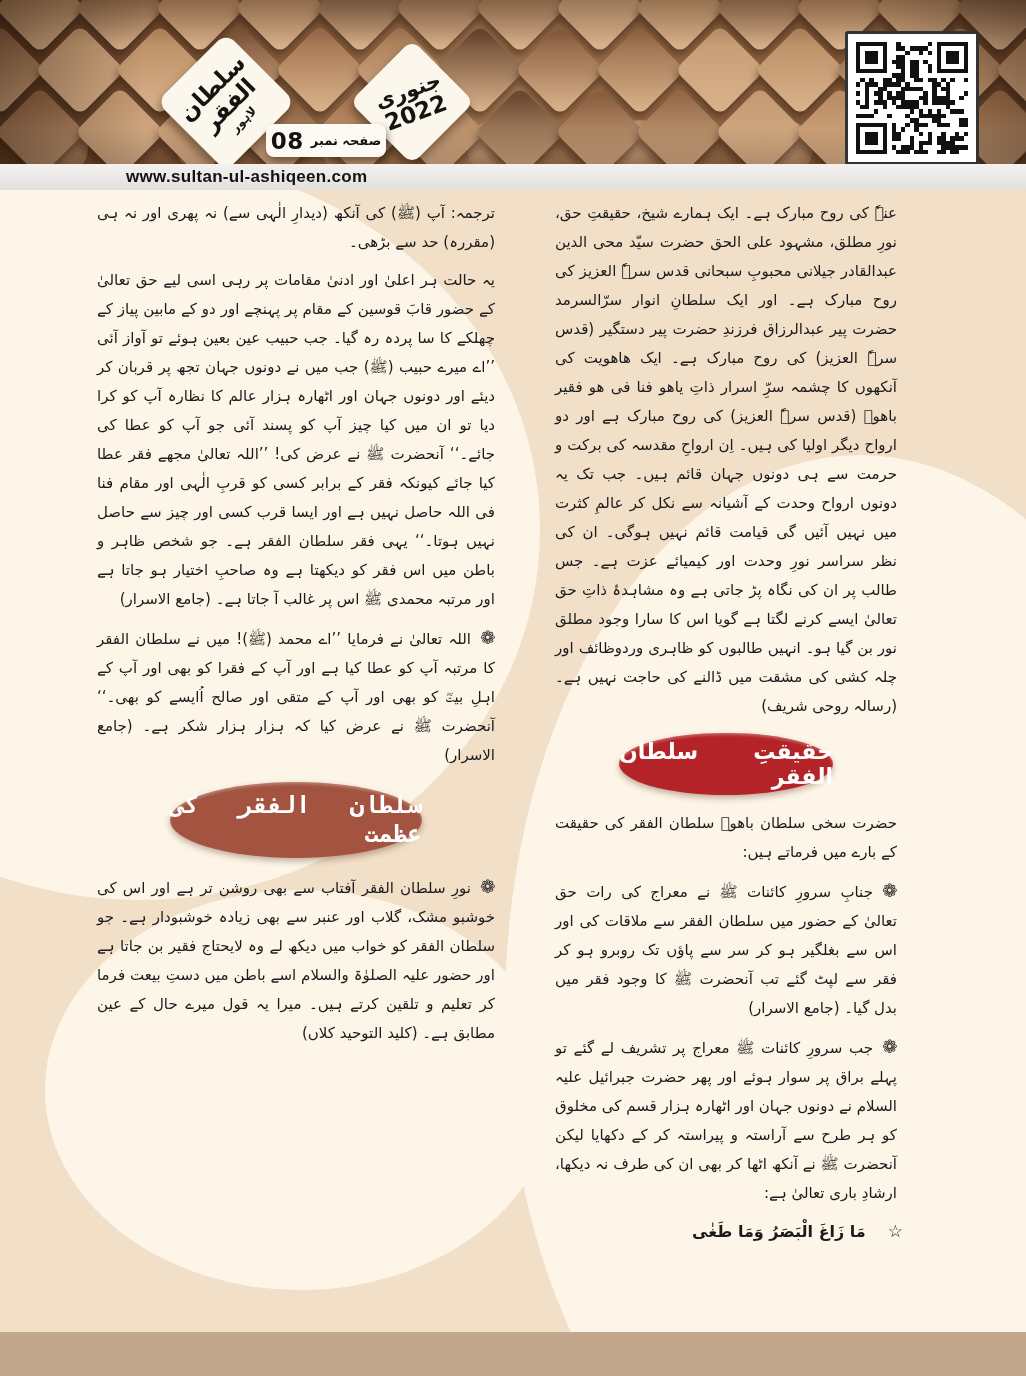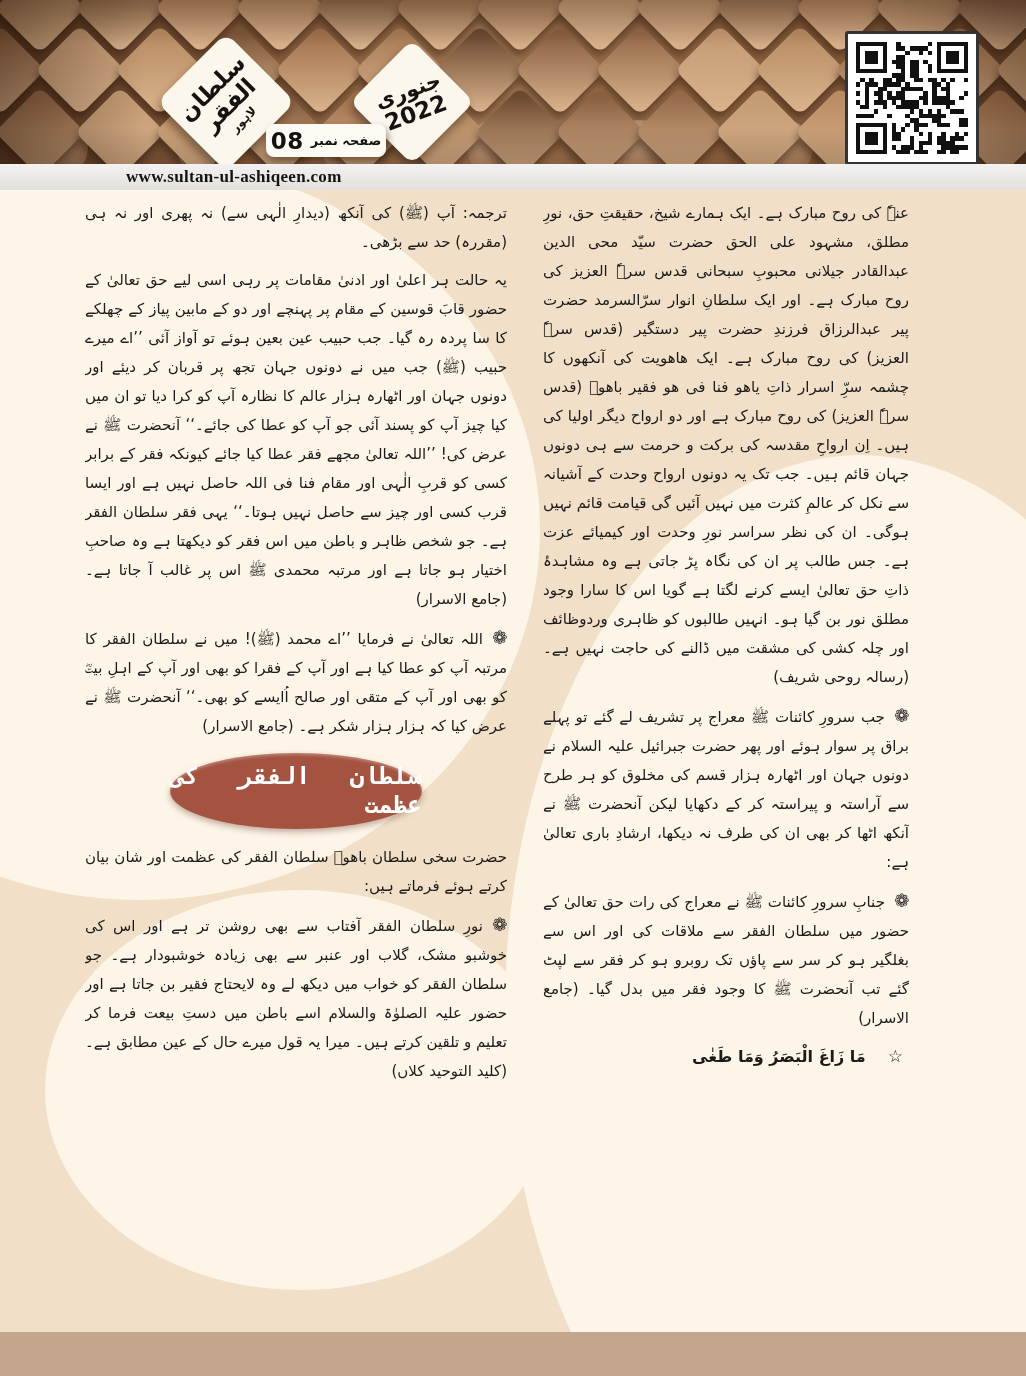--- a/index.html
+++ b/index.html
@@ -36,35 +36,35 @@
   .date-year{font-size:23px;font-weight:bold;line-height:24px;}
   .qr-box{position:absolute;left:845px;top:31px;width:134px;height:134px;background:#fff;
      border:3px solid #333;border-radius:3px;box-sizing:border-box;z-index:4;
      display:flex;align-items:center;justify-content:center;}
   .qr-box svg{width:112px;height:112px;}
 
   
   .url-bar{position:absolute;top:164px;left:0;width:1026px;height:26px;z-index:4;
      background:linear-gradient(180deg,#f3f2f0,#e2e0dd);}
   .url{position:absolute;top:3px;font-size:17px;font-weight:bold;color:#131313;letter-spacing:.3px;
-     font-family:Liberation Serif, serif;}
+     font-family:Liberation Sans, sans-serif;}
   .url-left{left:126px;}
   .url-right{left:452px;}
 
   
   .body{position:absolute;top:190px;left:0;width:1026px;height:1142px;overflow:hidden;background:#f1dfc7;}
   .blob{position:absolute;border-radius:50%;background:#fdf5e7;z-index:0;}
   .blob-a1{left:-260px;top:-30px;width:800px;height:740px;}
   .blob-a2{left:45px;top:700px;width:510px;height:400px;}
   .blob-b{left:505px;top:265px;width:710px;height:1110px;}
   .col{position:absolute;top:0;height:1142px;overflow:hidden;z-index:2;direction:rtl;
        text-align:justify;color:#1b1b1b;}
   .col-right{left:543px;width:366px;}
   .col-left{left:85px;width:422px;}
-  .para{margin:9px 0 8px;font-size:15px;line-height:29px;}
+  .para{margin:9px 12px 8px;font-size:15px;line-height:29px;}
   .oval{display:flex;align-items:center;justify-content:center;color:#fff;font-weight:bold;
         border-radius:50%;margin:12px auto 14px;
         box-shadow:0 3px 6px rgba(80,30,15,.35), inset 0 2px 3px rgba(255,255,255,.28);}
   .oval-red{width:214px;height:62px;background:#b32327;font-size:22px;}
   .oval-brick{width:252px;height:76px;background:#a35340;font-size:24px;font-family:Liberation Mono, monospace;}
   .rosette{font-size:18px;margin-left:9px;}
   .verse{font-weight:bold;font-size:16px;margin:8px 0;line-height:30px;}
   .star{font-size:17px;margin-left:22px;margin-right:6px;font-weight:normal;}
 
   
@@ -369,31 +369,34 @@
     <span class="url url-left">www.sultan-ul-ashiqeen.com</span>
   </div>
 
   <main class="body">
     <div class="blob blob-a1"></div>
     <div class="blob blob-a2"></div>
     <div class="blob blob-b"></div>
 
     <section class="col col-right">
       <p class="para">عنہٗ کی روح مبارک ہے۔ ایک ہمارے شیخ، حقیقتِ حق، نورِ مطلق، مشہود علی الحق حضرت سیّد محی الدین عبدالقادر جیلانی محبوبِ سبحانی قدس سرہٗ العزیز کی روح مبارک ہے۔ اور ایک سلطانِ انوار سرّالسرمد حضرت پیر عبدالرزاق فرزندِ حضرت پیر دستگیر (قدس سرہٗ العزیز) کی روح مبارک ہے۔ ایک ھاھویت کی آنکھوں کا چشمہ سرِّ اسرار ذاتِ یاھو فنا فی ھو فقیر باھوؒ (قدس سرہٗ العزیز) کی روح مبارک ہے اور دو ارواح دیگر اولیا کی ہیں۔ اِن ارواحِ مقدسہ کی برکت و حرمت سے ہی دونوں جہان قائم ہیں۔ جب تک یہ دونوں ارواح وحدت کے آشیانہ سے نکل کر عالمِ کثرت میں نہیں آئیں گی قیامت قائم نہیں ہوگی۔ ان کی نظر سراسر نورِ وحدت اور کیمیائے عزت ہے۔ جس طالب پر ان کی نگاہ پڑ جاتی ہے وہ مشاہدۂ ذاتِ حق تعالیٰ ایسے کرنے لگتا ہے گویا اس کا سارا وجود مطلق نور بن گیا ہو۔ انہیں طالبوں کو ظاہری وردوظائف اور چلہ کشی کی مشقت میں ڈالنے کی حاجت نہیں ہے۔ (رسالہ روحی شریف)</p>
+      <div class="oval oval-red">
+        <span>حقیقتِ سلطان الفقر</span>
+      </div>
+      <p class="para">حضرت سخی سلطان باھوؒ سلطان الفقر کی حقیقت کے بارے میں فرماتے ہیں:</p>
+      <p class="para"><span class="rosette">❁</span><span>جنابِ سرورِ کائنات ﷺ نے معراج کی رات حق تعالیٰ کے حضور میں سلطان الفقر سے ملاقات کی اور اس سے بغلگیر ہو کر سر سے پاؤں تک روبرو ہو کر فقر سے لپٹ گئے تب آنحضرت ﷺ کا وجود فقر میں بدل گیا۔ (جامع الاسرار)</span></p>
       <p class="para"><span class="rosette">❁</span><span>جب سرورِ کائنات ﷺ معراج پر تشریف لے گئے تو پہلے براق پر سوار ہوئے اور پھر حضرت جبرائیل علیہ السلام نے دونوں جہان اور اٹھارہ ہزار قسم کی مخلوق کو ہر طرح سے آراستہ و پیراستہ کر کے دکھایا لیکن آنحضرت ﷺ نے آنکھ اٹھا کر بھی ان کی طرف نہ دیکھا، ارشادِ باری تعالیٰ ہے:</span></p>
-      <p class="para"><span class="rosette">❁</span><span>جنابِ سرورِ کائنات ﷺ نے معراج کی رات حق تعالیٰ کے حضور میں سلطان الفقر سے ملاقات کی اور اس سے بغلگیر ہو کر سر سے پاؤں تک روبرو ہو کر فقر سے لپٹ گئے تب آنحضرت ﷺ کا وجود فقر میں بدل گیا۔ (جامع الاسرار)</span></p>
       <p class="verse"><span class="star">☆</span><span>مَا زَاغَ الْبَصَرُ وَمَا طَغٰی</span></p>
     </section>
 
     <section class="col col-left">
       <p class="para">ترجمہ: آپ (ﷺ) کی آنکھ (دیدارِ الٰہی سے) نہ پھری اور نہ ہی (مقررہ) حد سے بڑھی۔</p>
       <p class="para">یہ حالت ہر اعلیٰ اور ادنیٰ مقامات پر رہی اسی لیے حق تعالیٰ کے حضور قابَ قوسین کے مقام پر پہنچے اور دو کے مابین پیاز کے چھلکے کا سا پردہ رہ گیا۔ جب حبیب عین بعین ہوئے تو آواز آئی ’’اے میرے حبیب (ﷺ) جب میں نے دونوں جہان تجھ پر قربان کر دیئے اور دونوں جہان اور اٹھارہ ہزار عالم کا نظارہ آپ کو کرا دیا تو ان میں کیا چیز آپ کو پسند آئی جو آپ کو عطا کی جائے۔‘‘ آنحضرت ﷺ نے عرض کی! ’’اللہ تعالیٰ مجھے فقر عطا کیا جائے کیونکہ فقر کے برابر کسی کو قربِ الٰہی اور مقام فنا فی اللہ حاصل نہیں ہے اور ایسا قرب کسی اور چیز سے حاصل نہیں ہوتا۔‘‘ یہی فقر سلطان الفقر ہے۔ جو شخص ظاہر و باطن میں اس فقر کو دیکھتا ہے وہ صاحبِ اختیار ہو جاتا ہے اور مرتبہ محمدی ﷺ اس پر غالب آ جاتا ہے۔ (جامع الاسرار)</p>
       <p class="para"><span class="rosette">❁</span><span>اللہ تعالیٰ نے فرمایا ’’اے محمد (ﷺ)! میں نے سلطان الفقر کا مرتبہ آپ کو عطا کیا ہے اور آپ کے فقرا کو بھی اور آپ کے اہلِ بیتؓ کو بھی اور آپ کے متقی اور صالح اُایسے کو بھی۔‘‘ آنحضرت ﷺ نے عرض کیا کہ ہزار ہزار شکر ہے۔ (جامع الاسرار)</span></p>
       <div class="oval oval-brick">
         <span>سلطان الفقر کی عظمت</span>
       </div>
-      <p class="para">حضرت سخی سلطان باھوؒ سلطان الفقر کی عظمت اور شان بیان کرتے ہوئے فرماتے ہیں:</p>
       <p class="para"><span class="rosette">❁</span><span>نورِ سلطان الفقر آفتاب سے بھی روشن تر ہے اور اس کی خوشبو مشک، گلاب اور عنبر سے بھی زیادہ خوشبودار ہے۔ جو سلطان الفقر کو خواب میں دیکھ لے وہ لایحتاج فقیر بن جاتا ہے اور حضور علیہ الصلوٰۃ والسلام اسے باطن میں دستِ بیعت فرما کر تعلیم و تلقین کرتے ہیں۔ میرا یہ قول میرے حال کے عین مطابق ہے۔ (کلید التوحید کلاں)</span></p>
     </section>
   </main>
 
   <footer class="footer"></footer>
 </div>
 
 </body></html>

